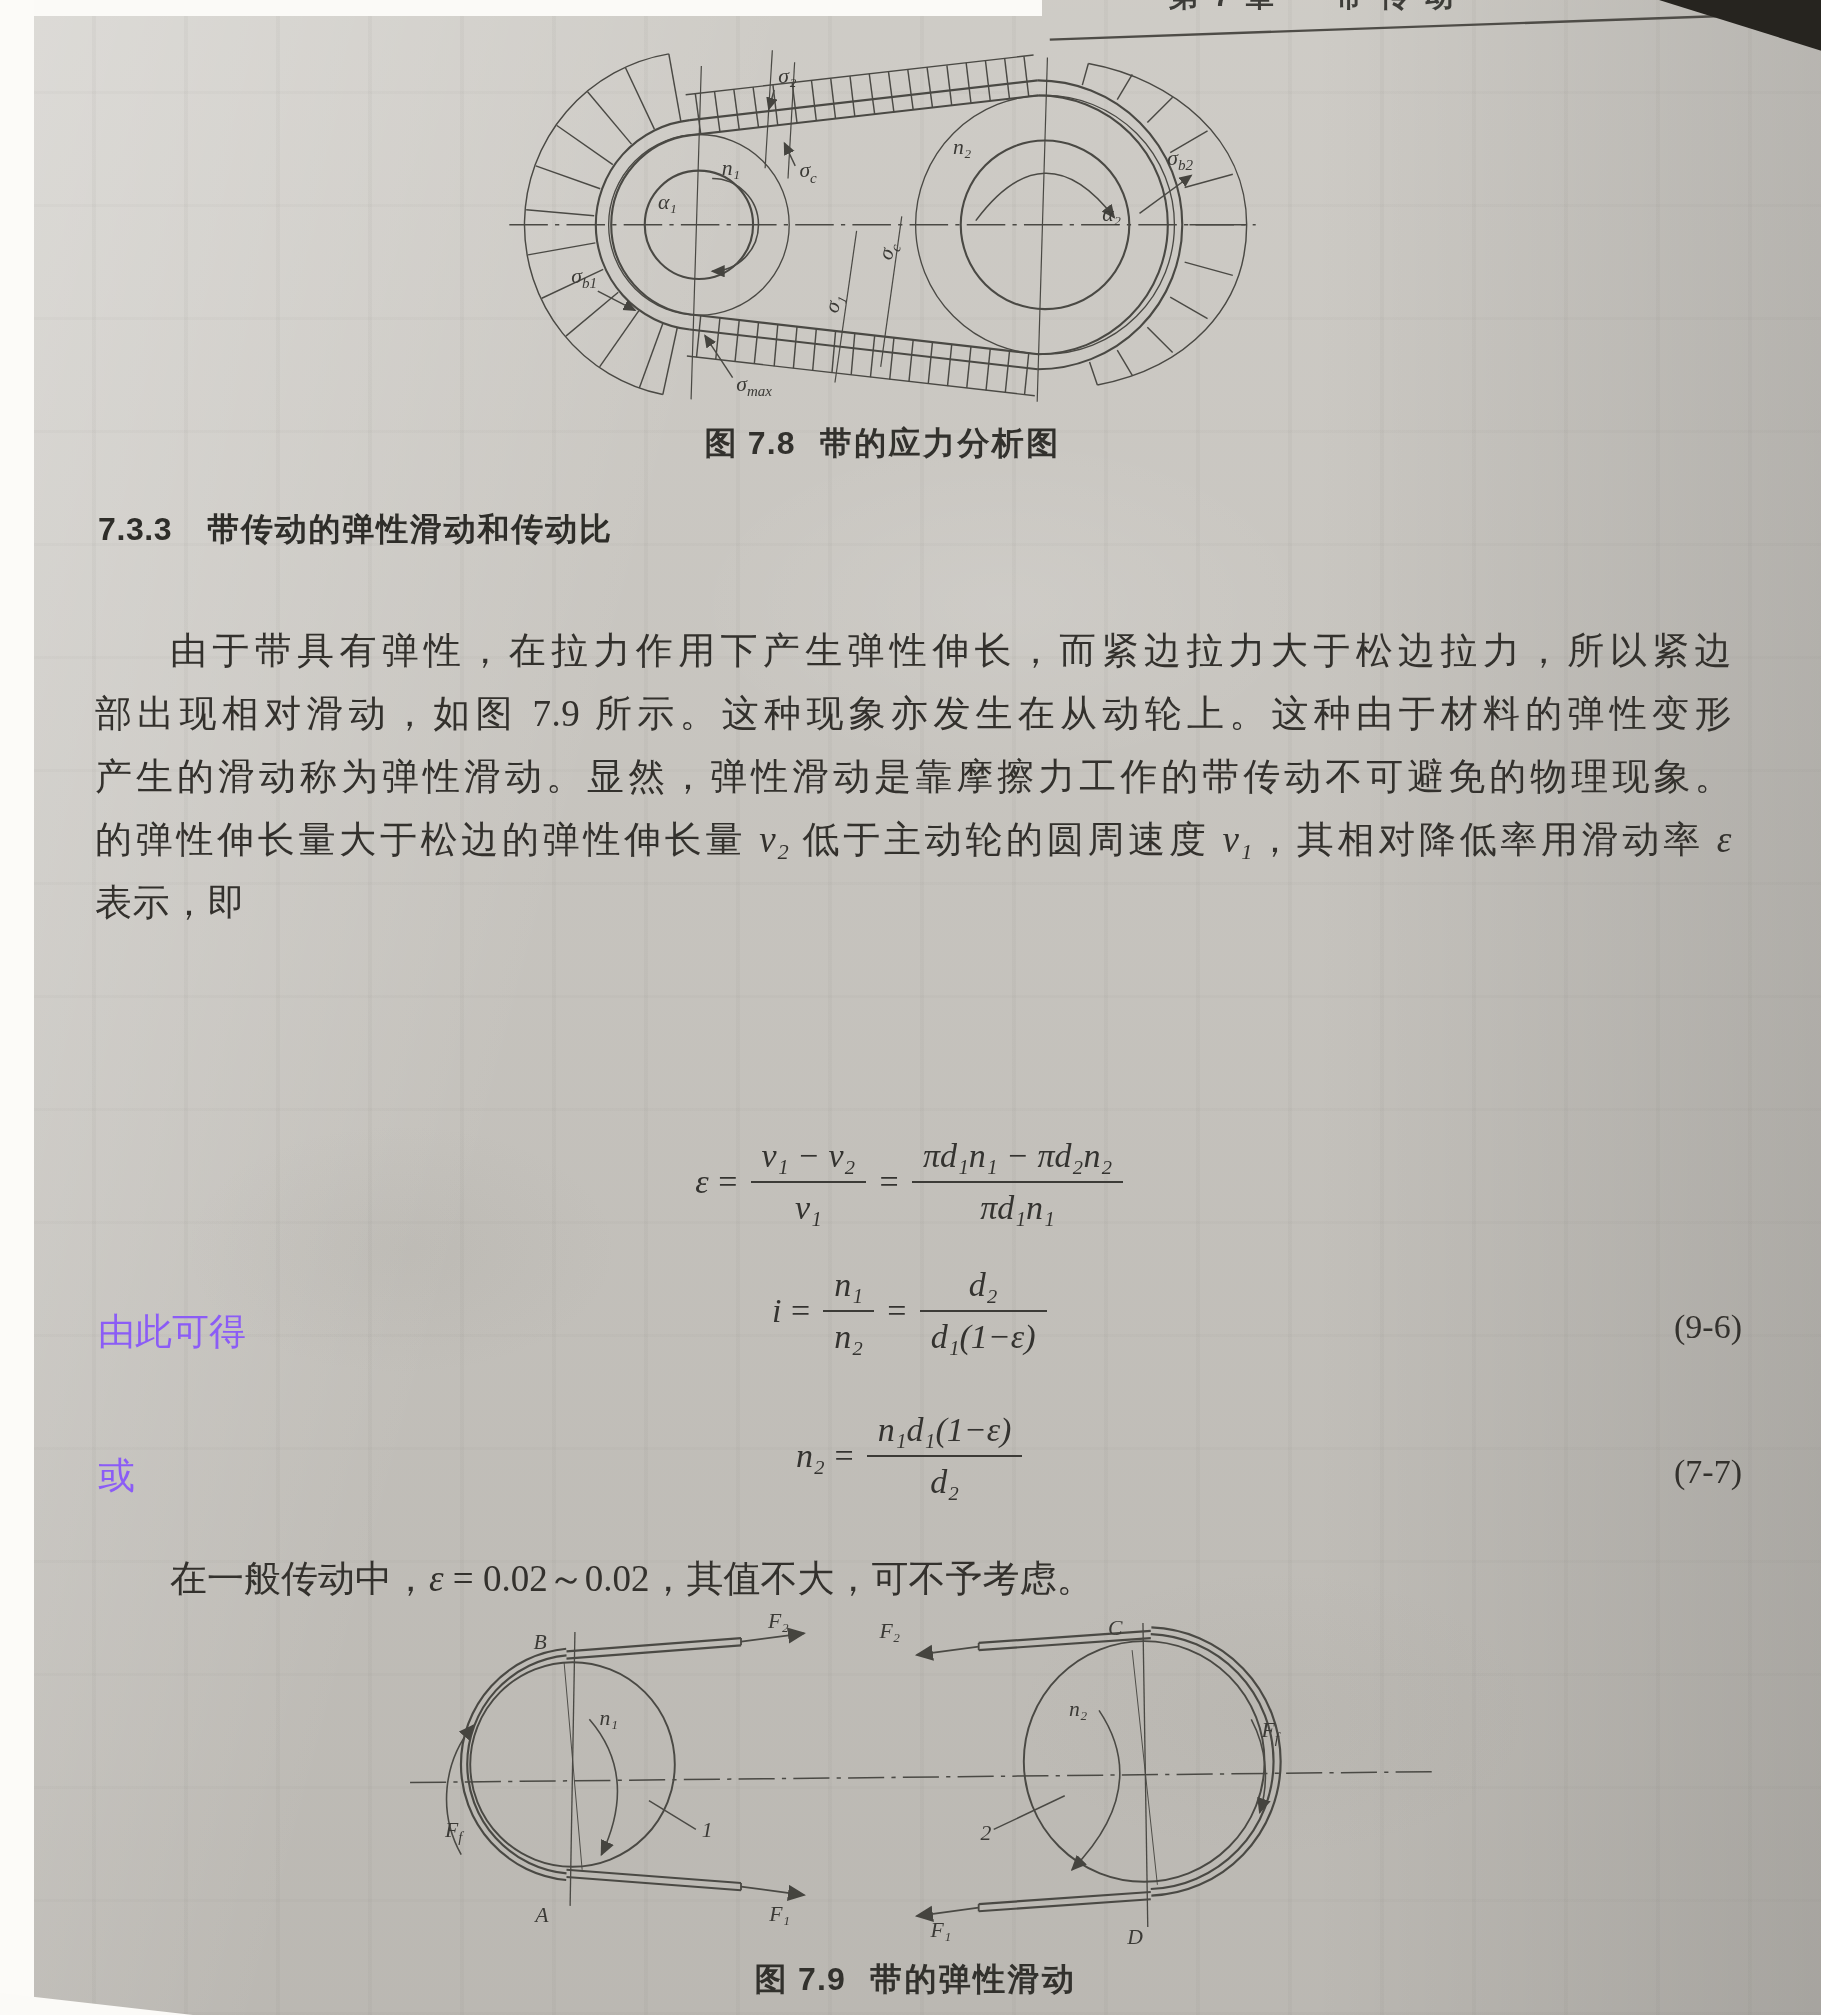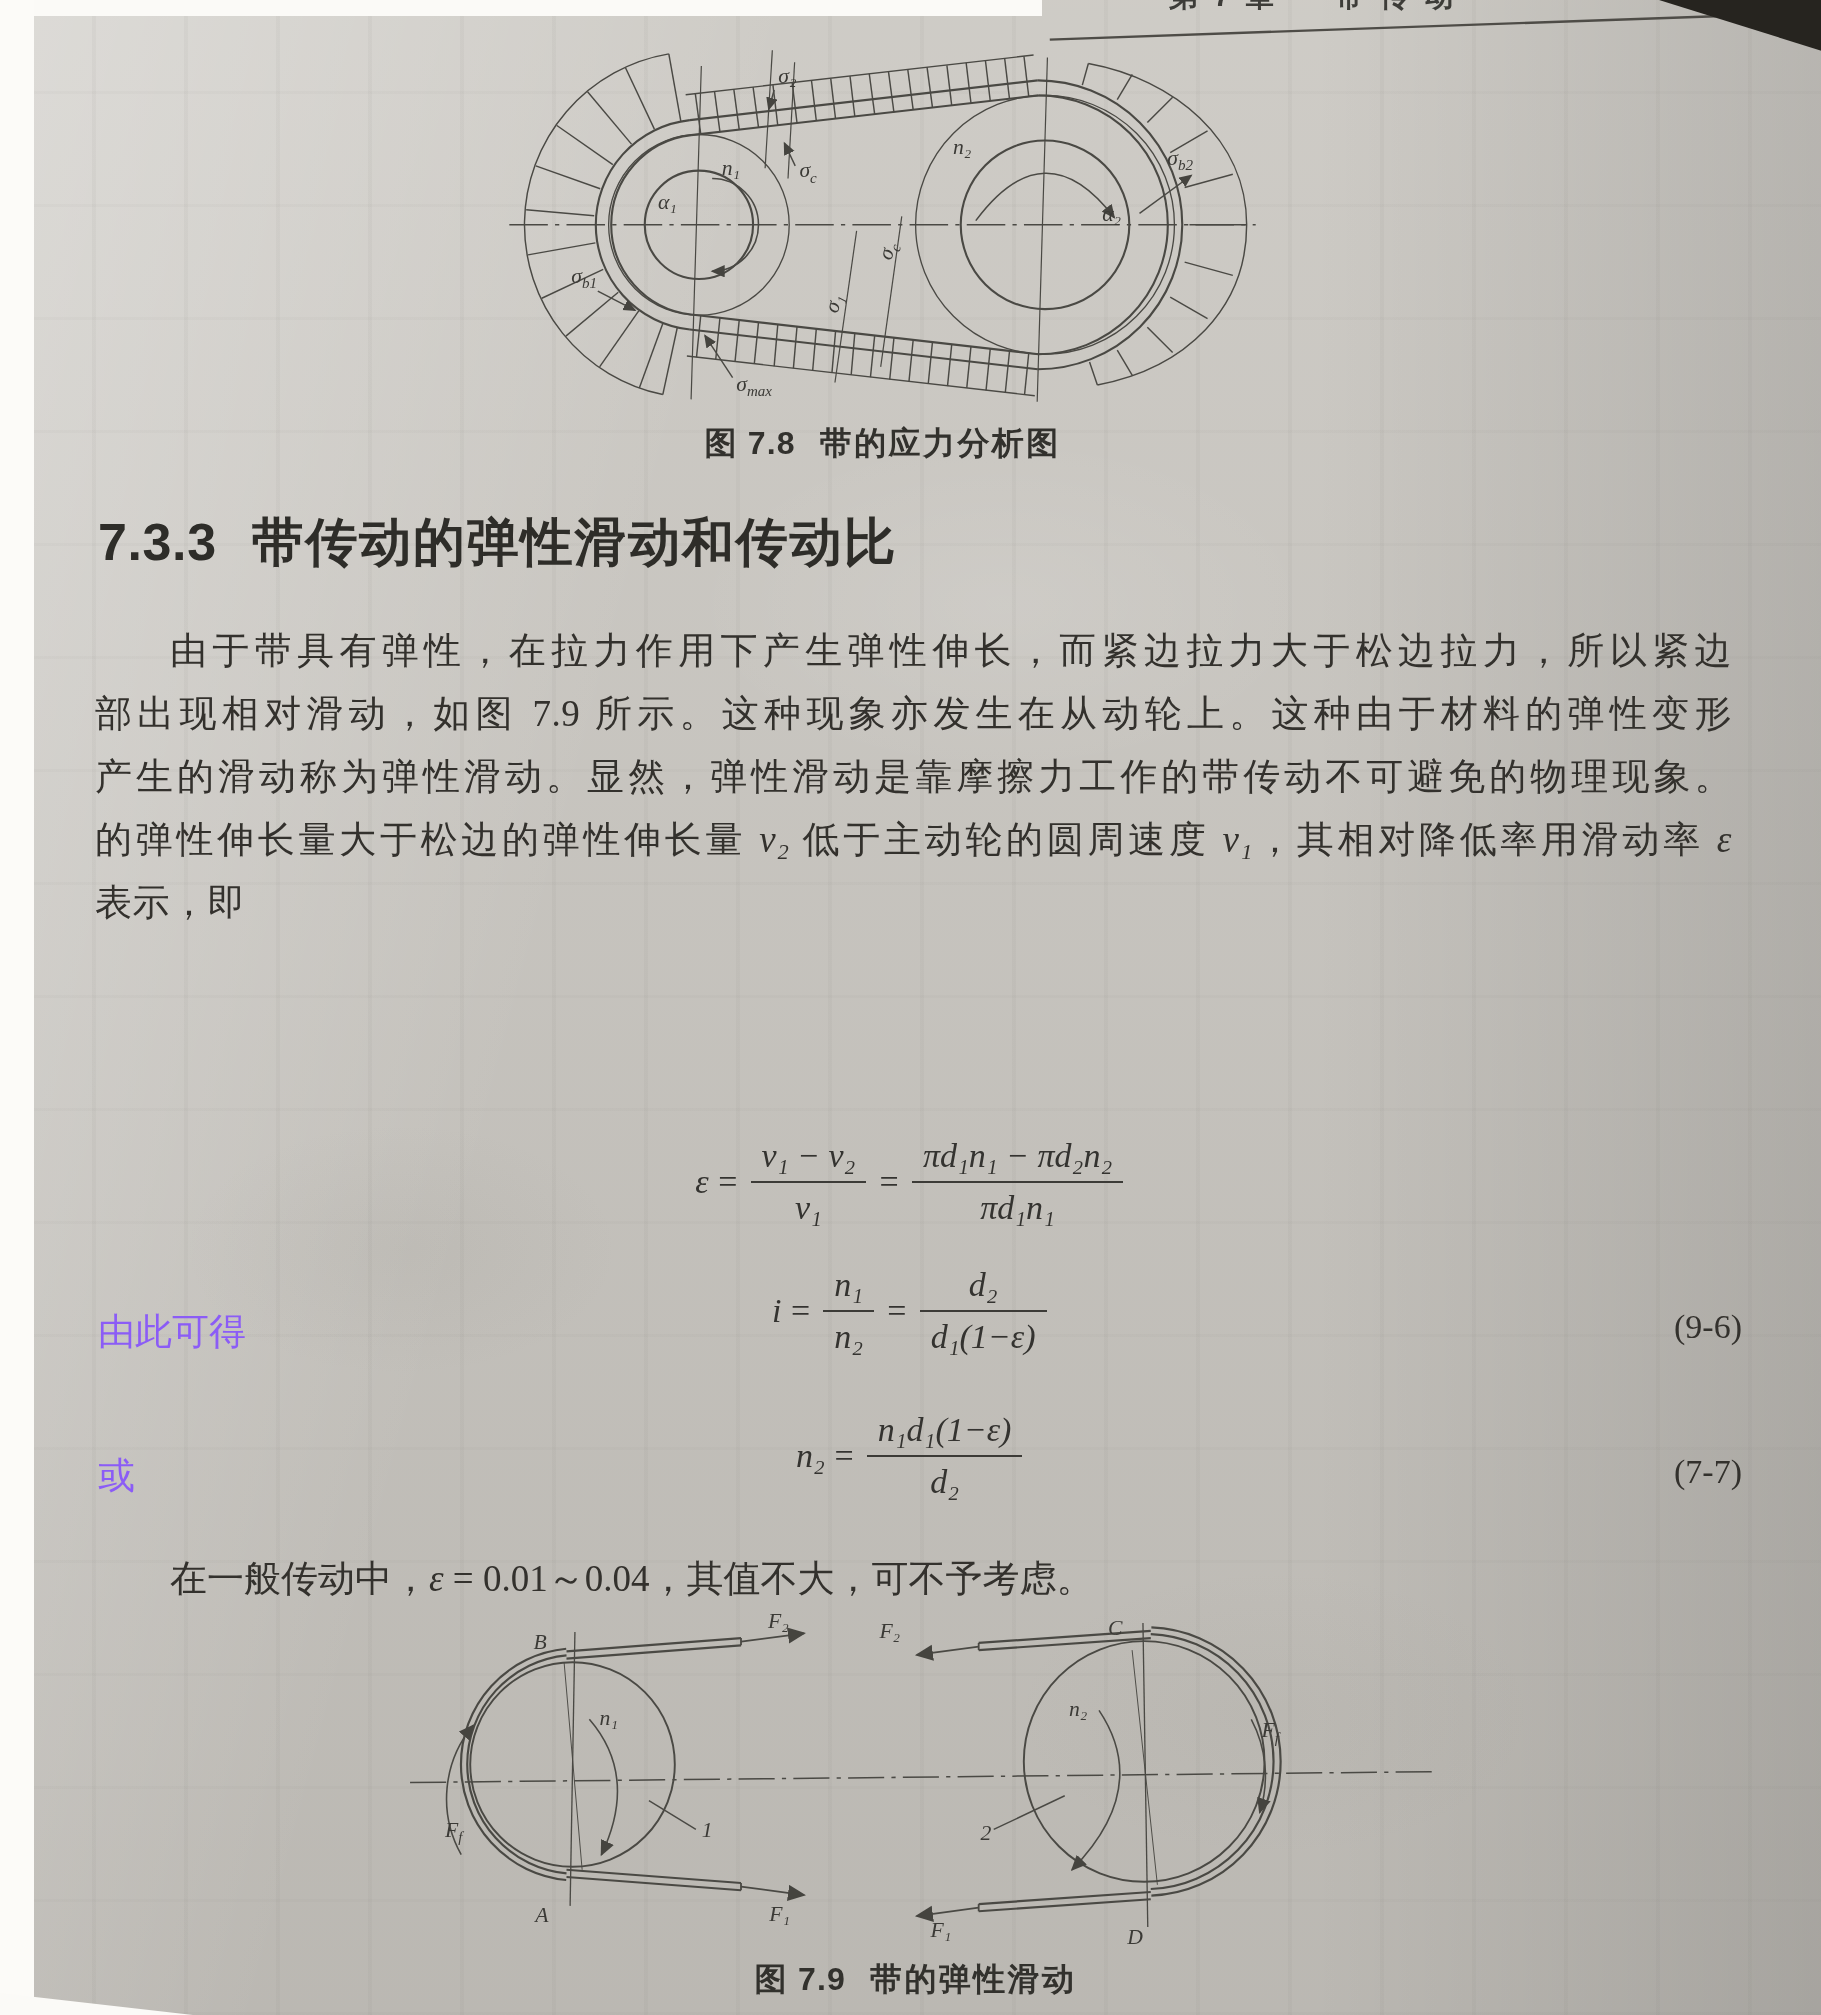--- a/index.html
+++ b/index.html
@@ -29,21 +29,21 @@
            font-size:29px;letter-spacing:15.7px;color:#3d3c38;white-space:nowrap;}
   .header-rule{position:absolute;left:1024px;top:0;width:798px;height:60px;}
 
   .caption{position:absolute;text-align:center;font-family:"Liberation Sans",sans-serif;
            font-weight:700;font-size:32px;color:#32312d;letter-spacing:2.4px;}
   #caption78{left:500px;width:765px;top:422px;}
   #caption79{left:325px;width:1181px;top:1958px;}
   .capnum{margin-right:24px;letter-spacing:1.2px;}
 
   .heading{position:absolute;left:98px;top:508px;font-family:"Liberation Sans",sans-serif;
-           font-weight:700;font-size:52px;color:#2e2d29;letter-spacing:1.8px;}
+           font-weight:700;font-size:32px;color:#2e2d29;letter-spacing:1.8px;}
   .heading .num{margin-right:35px;letter-spacing:0.6px;}
 
   .para{position:absolute;left:95px;right:90px;top:619px;font-size:37px;color:#33312d;
         line-height:63px;letter-spacing:0.6px;}
   .bodyline{text-align:justify;text-align-last:justify;height:63px;overflow:hidden;}
   .bodyline.indent{padding-left:75px;}
   .bodyline.nojust{text-align-last:left;}
   .var{font-style:italic;font-family:"Liberation Serif","DejaVu Serif",serif;}
 
   .eqrow{position:absolute;left:193px;right:193px;text-align:center;}
@@ -272,21 +272,21 @@
     <span>n₂</span>
     <span class="op">=</span>
     <span class="frac">
       <span class="num">n₁d₁(1−ε)</span>
       <span class="den">d₂</span>
     </span>
   </span>
 </div>
 <div class="eqnum" id="eqnum3">(7-7)</div>
 
-<div class="closing"><span class="lead"></span><span><span>在一般传动中，</span><span class="var">ε</span><span> = 0.01～0.04，其值不大，可不予考虑。</span></span></div>
+<div class="closing"><span class="lead"></span><span><span>在一般传动中，</span><span class="var">ε</span><span> = 0.02～0.02，其值不大，可不予考虑。</span></span></div>
 
 <svg id="fig79" width="1181" height="349" viewBox="0 0 1960 580">
   <defs>
     <marker id="ah2" markerWidth="11" markerHeight="10" refX="9" refY="4.5" orient="auto">
       <path d="M0,0 L10,4.5 L0,9 z" fill="#45443f"></path>
     </marker>
   </defs>
   <g>
     <line class="draw" x1="140" y1="300" x2="1840" y2="282" stroke-width="2.5" stroke-dasharray="60 12 7 12"></line>
   </g>

